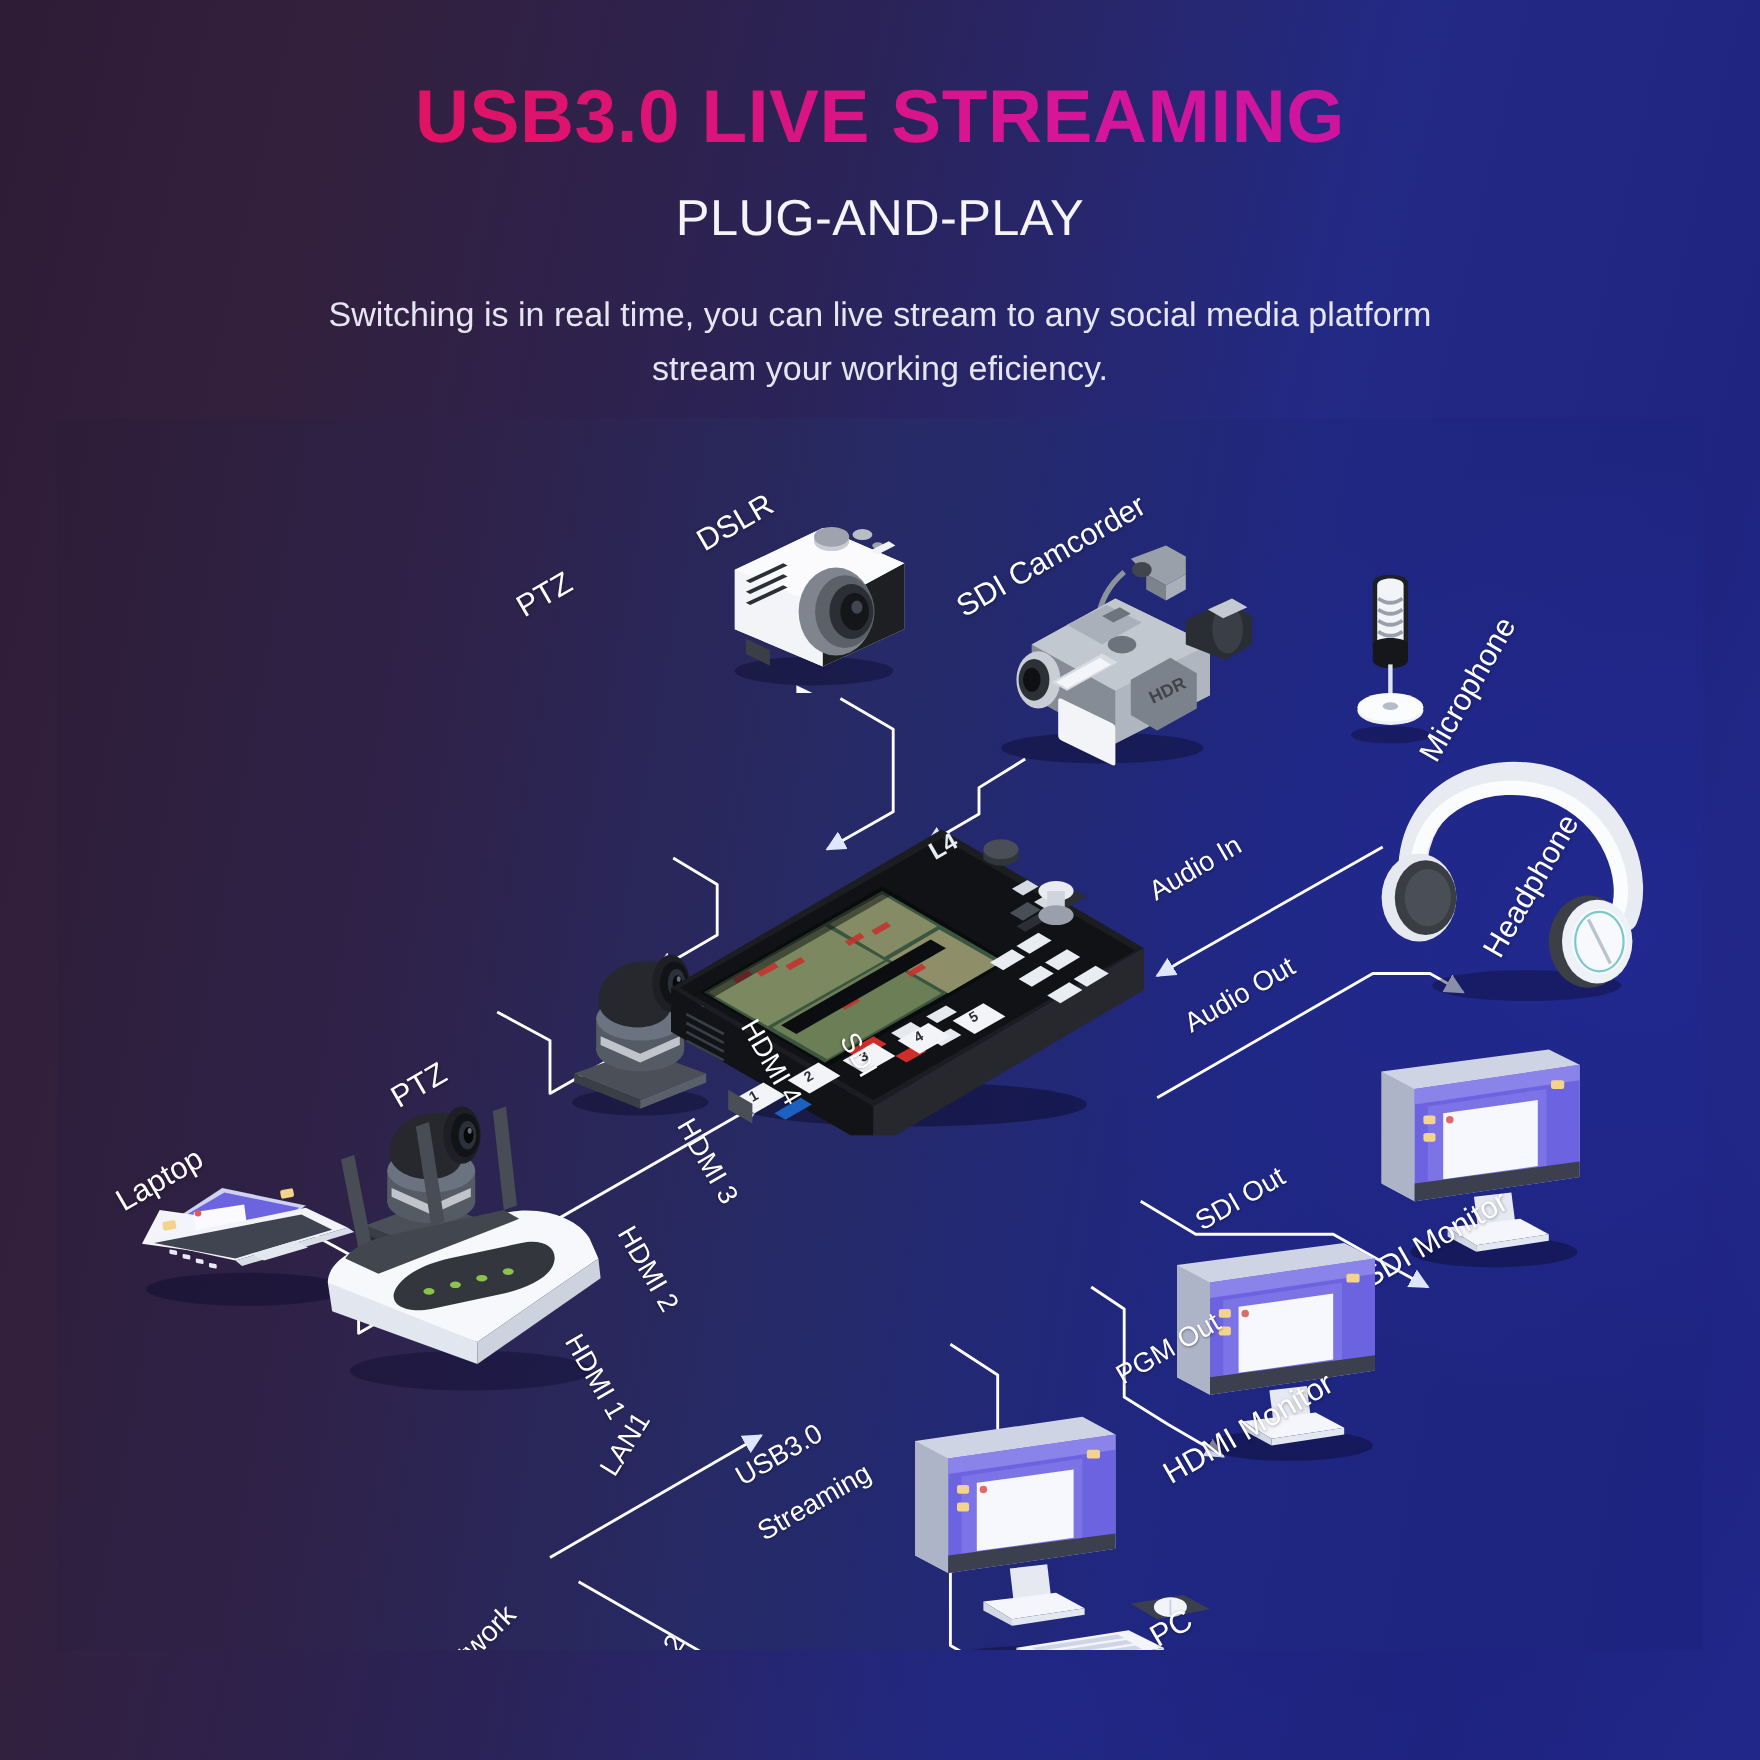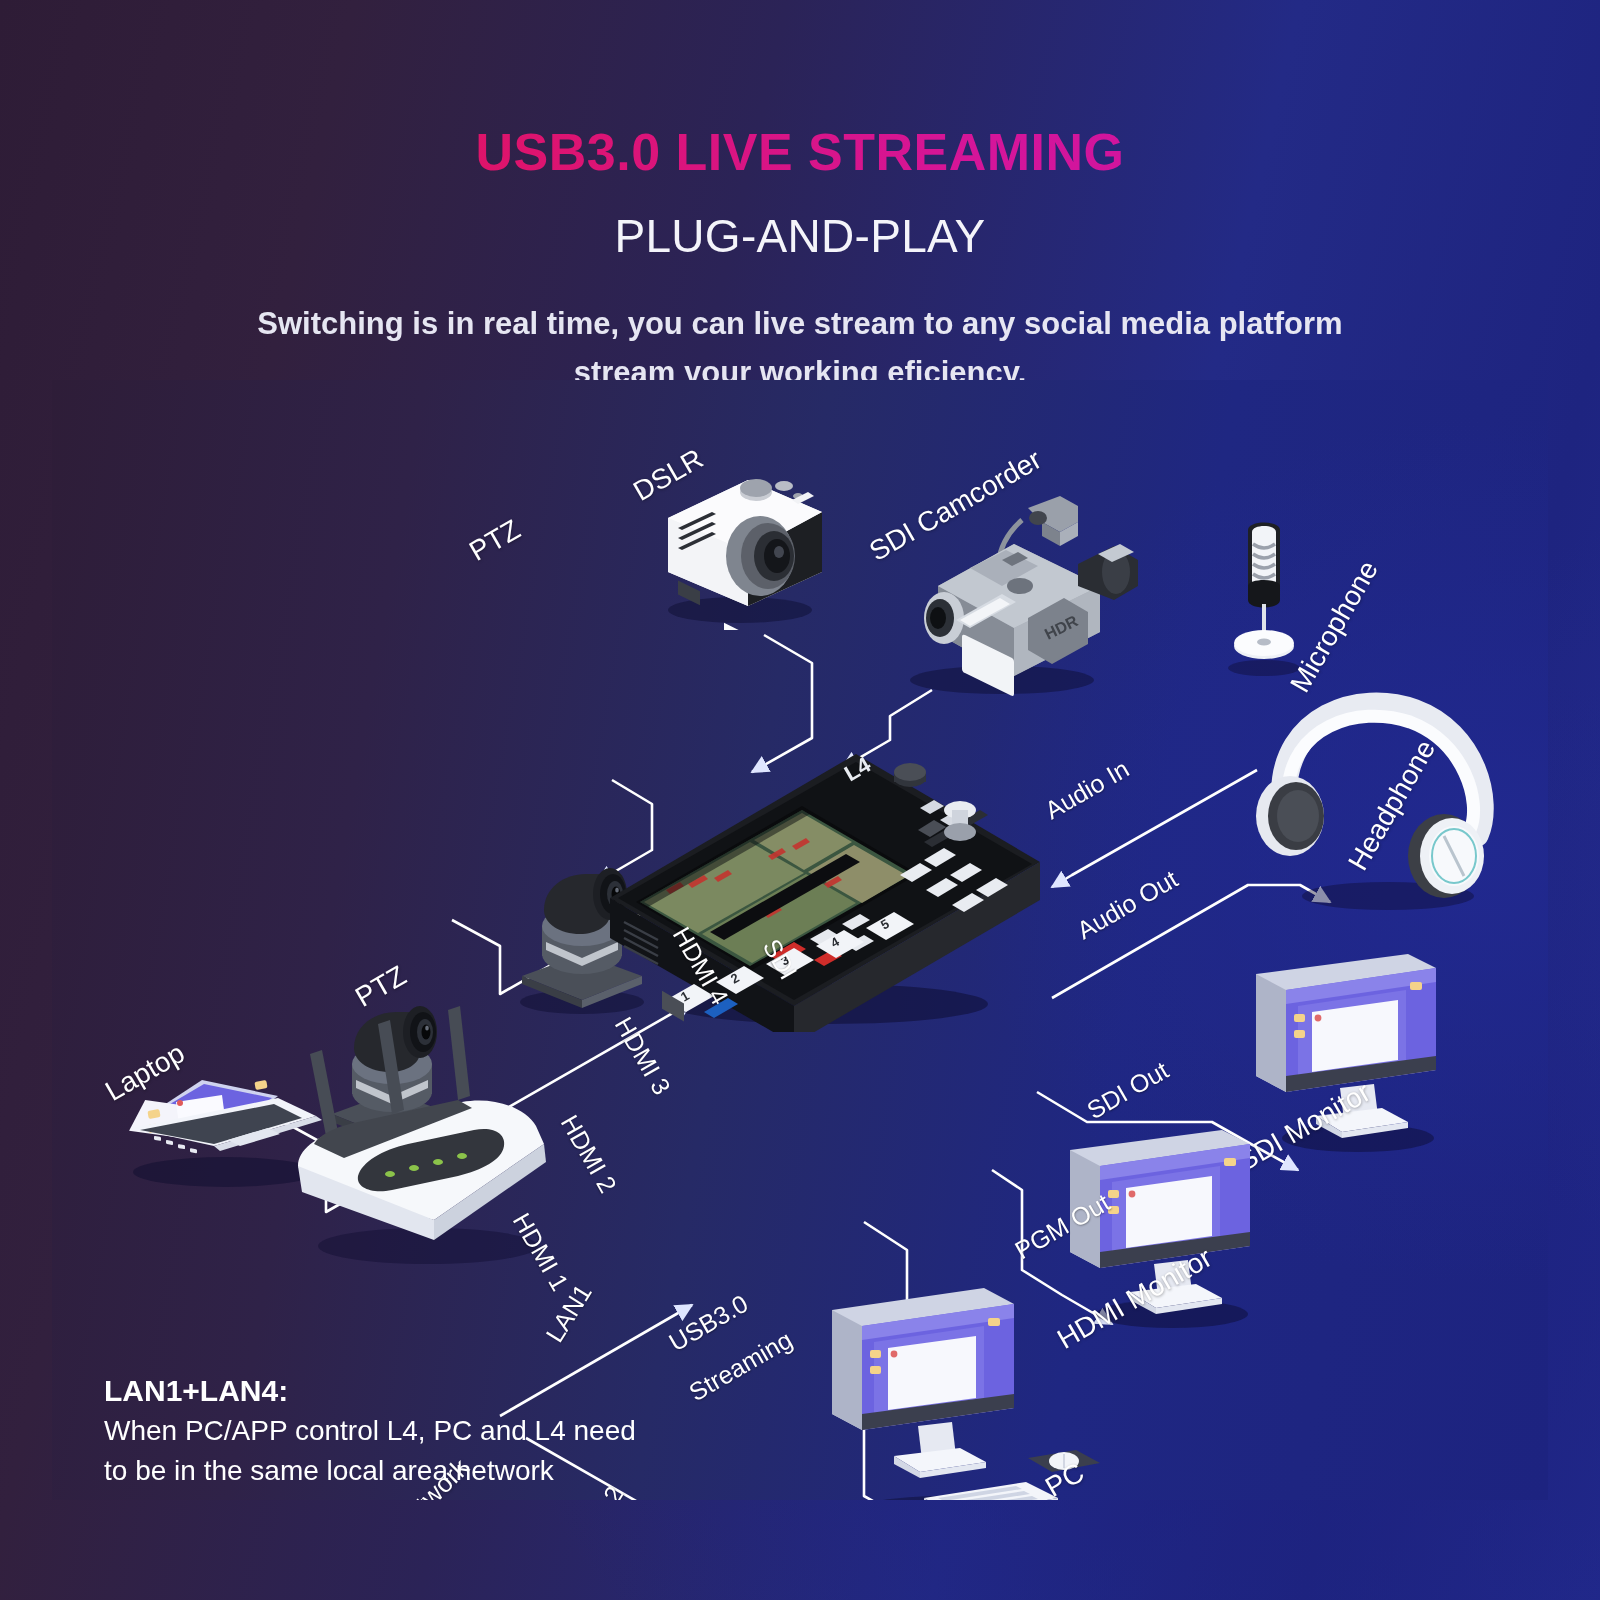--- a/index.html
+++ b/index.html
@@ -12,28 +12,28 @@
     position:relative;width:1600px;height:1600px;
     background:
       radial-gradient(ellipse 900px 700px at 120% 55%, #232a8c 0%, rgba(35,42,140,0) 62%),
       radial-gradient(ellipse 1100px 900px at 78% 78%, #1d2280 0%, rgba(29,34,128,0) 70%),
       linear-gradient(103deg, #2e1c36 0%, #32203e 18%, #2b2357 40%, #232a86 66%, #1e2480 85%, #222a8e 100%);
   }
 
   
   .header{position:absolute;left:0;top:0;width:1600px;text-align:center;}
   .title{
-    margin:16px;padding-top:110px;
-    font-size:52px;font-weight:bold;letter-spacing:.5px;line-height:1.02;
+    margin:0;padding-top:72px;
+    font-size:68px;font-weight:bold;letter-spacing:.5px;line-height:1.02;
     background:linear-gradient(90deg,#e8125f 0%,#e0135f 22%,#d5159a 62%,#c213a8 100%);
     -webkit-background-clip:text;background-clip:text;color:transparent;
     -webkit-text-fill-color:transparent;
   }
   .subtitle{margin:16px;padding-top:14px;font-size:46px;color:#f4f4fa;font-weight:400;letter-spacing:.3px;}
-  .lede{margin:0;padding-top:22px;font-size:31px;color:#e6e6f2;font-weight:700;line-height:1.5;}
+  .lede{margin:0;padding-top:22px;font-size:31px;color:#e6e6f2;font-weight:400;line-height:1.5;}
 
   
   .diagram{
     position:absolute;left:52px;top:380px;width:1496px;height:1120px;
     background:
       radial-gradient(ellipse 760px 620px at 96% 42%, rgba(33,41,144,.95) 0%, rgba(33,41,144,0) 70%),
       linear-gradient(100deg,#2e1d38 0%,#2f2248 22%,#262a66 46%,#1f2782 70%,#1d2380 100%);
     overflow:hidden;
   }
   svg.wires{position:absolute;left:0;top:0;width:1496px;height:1120px;}
@@ -501,19 +501,14 @@
     <div class="cab" style="left:1020px;top:540px;transform:rotate(-30deg)">Audio Out</div>
     <div class="cab" style="left:1030px;top:720px;transform:rotate(-30deg)">SDI Out</div>
     <div class="cab" style="left:958px;top:860px;transform:rotate(-30deg)">PGM Out</div>
     <div class="cab" style="left:612px;top:952px;transform:rotate(-30deg)">USB3.0</div>
     <div class="cab" style="left:632px;top:1002px;transform:rotate(-30deg)">Streaming</div>
     <div class="cab" style="left:488px;top:952px;transform:rotate(-58deg)">LAN1</div>
     <div class="cab" style="left:516px;top:1160px;transform:rotate(-58deg)">LAN 2</div>
 
   </div>
 
-  <div class="caption">
-    <div class="cap-head">LAN1+LAN4:</div>
-    <div class="cap-body">When PC/APP control L4, PC and L4 need</div>
-    <div class="cap-body">to be in the same local area network</div>
-  </div>
 
 </div>
 
 </body></html>

